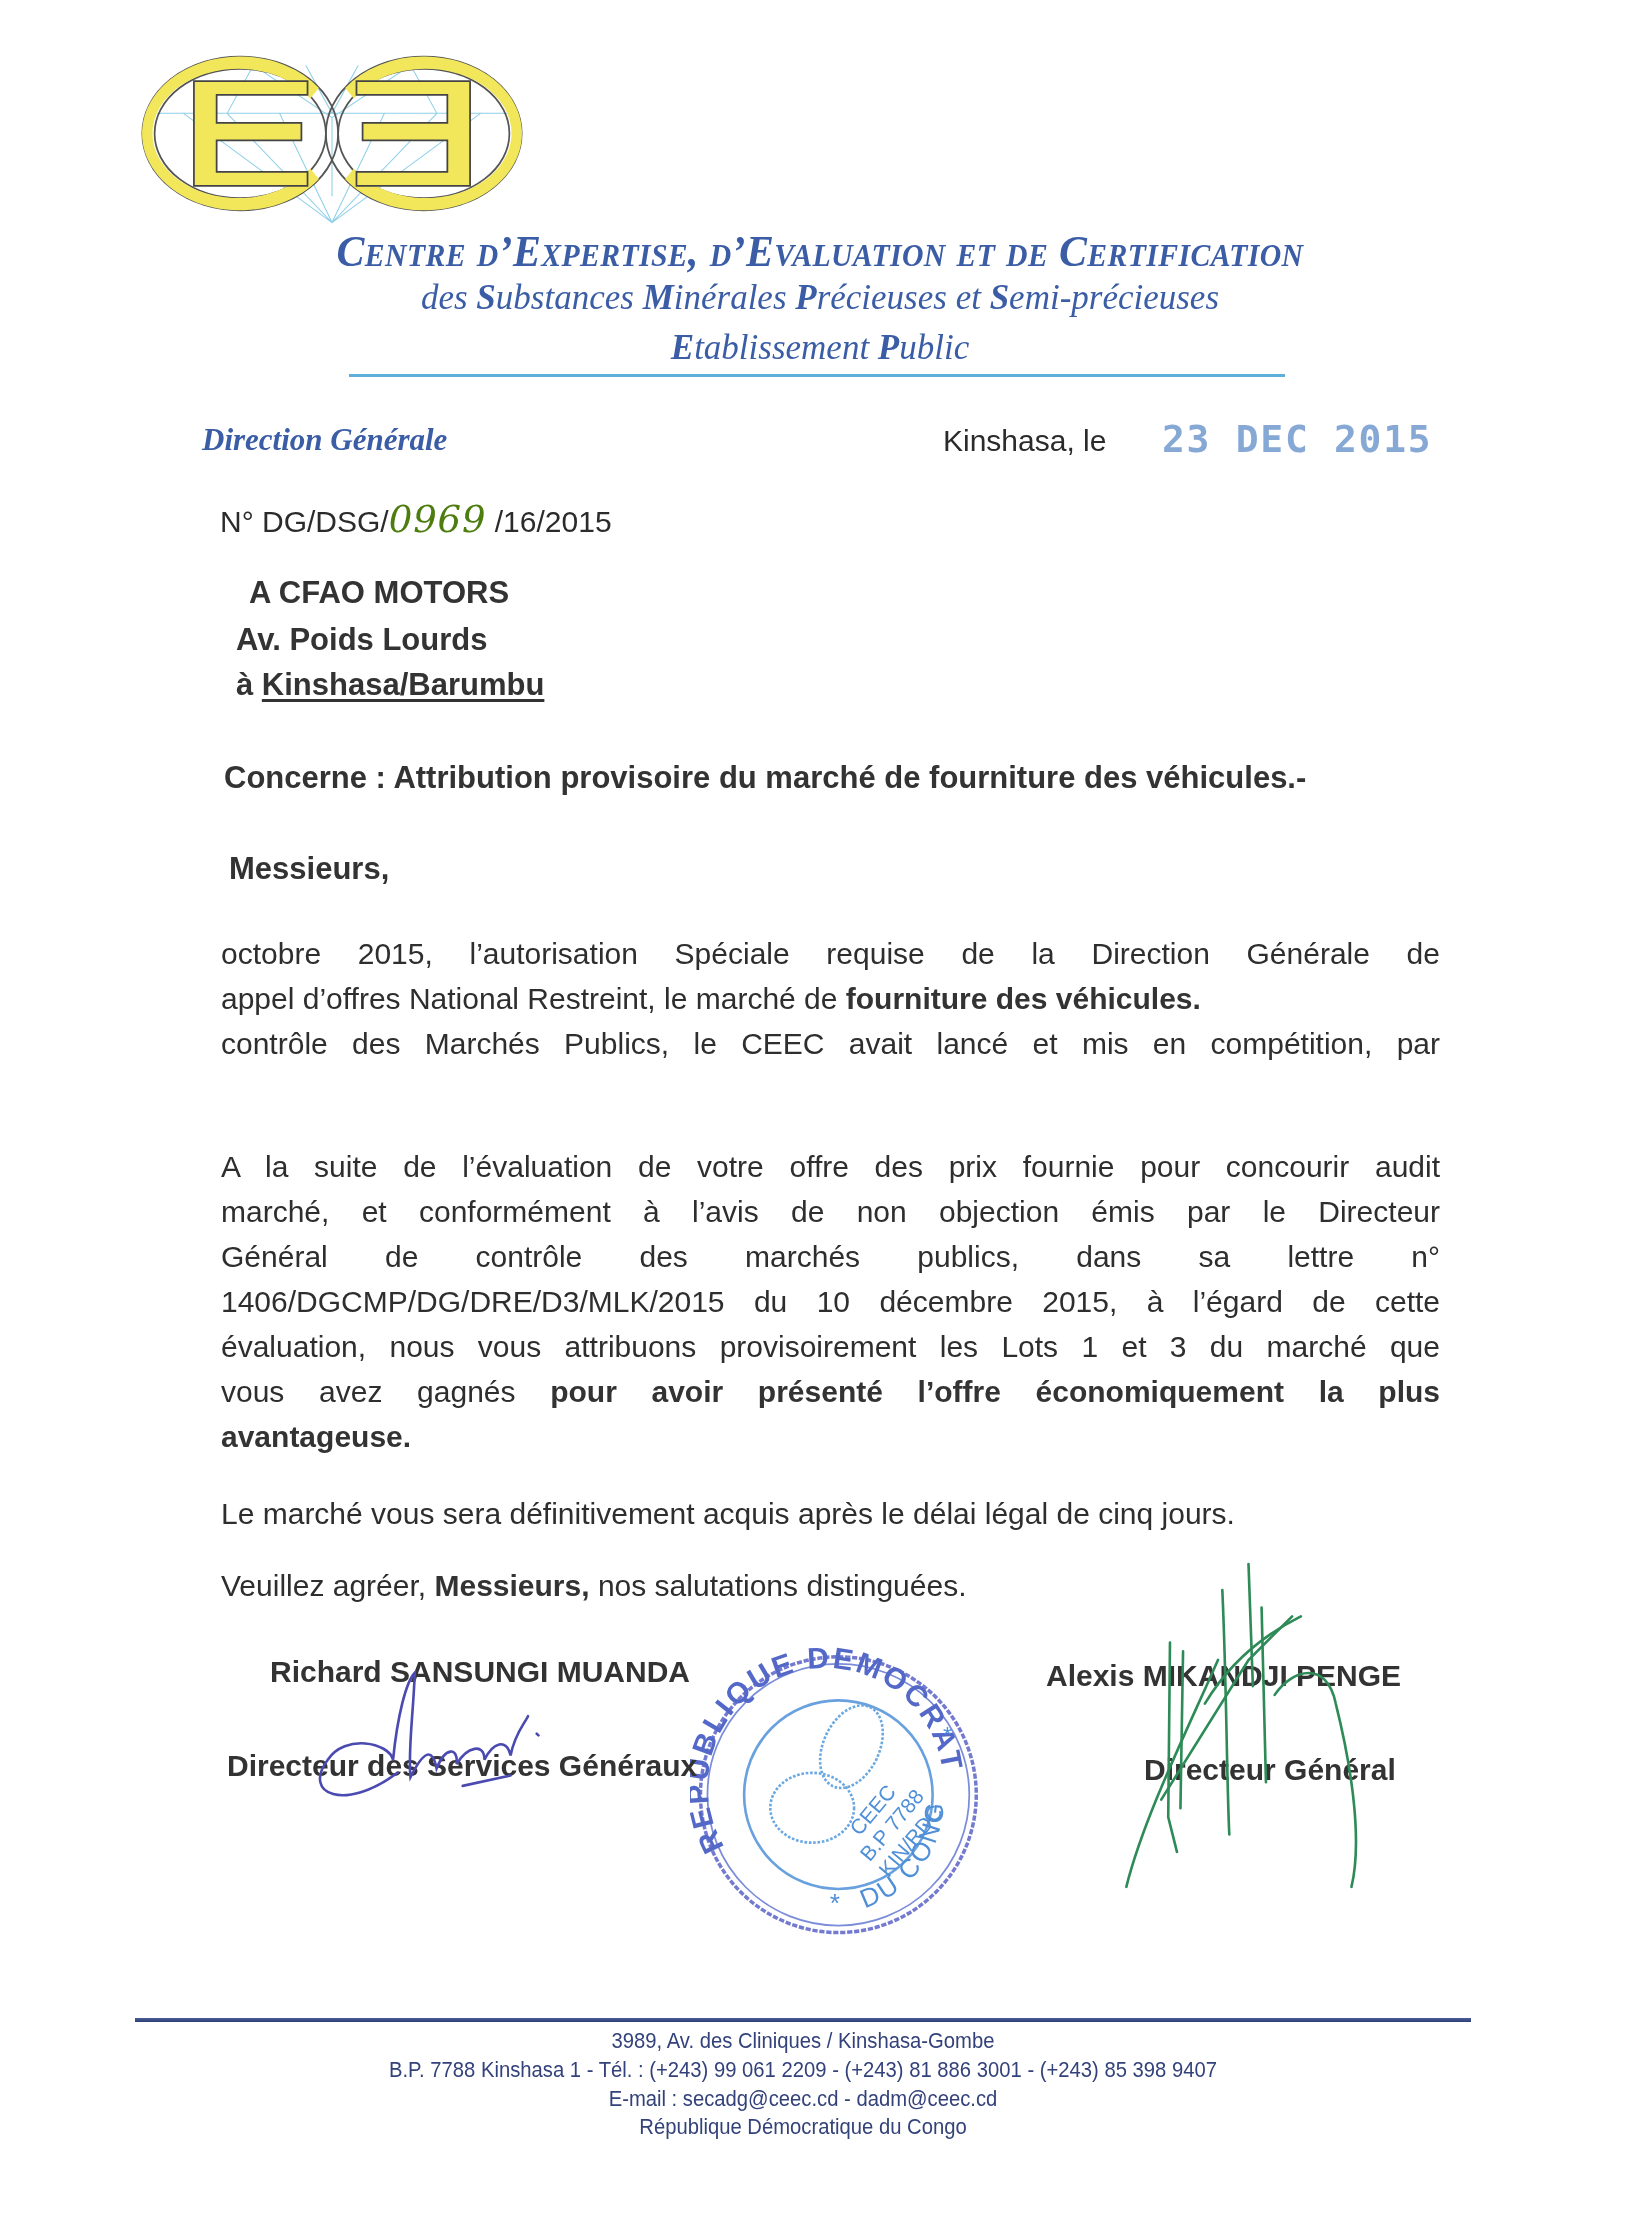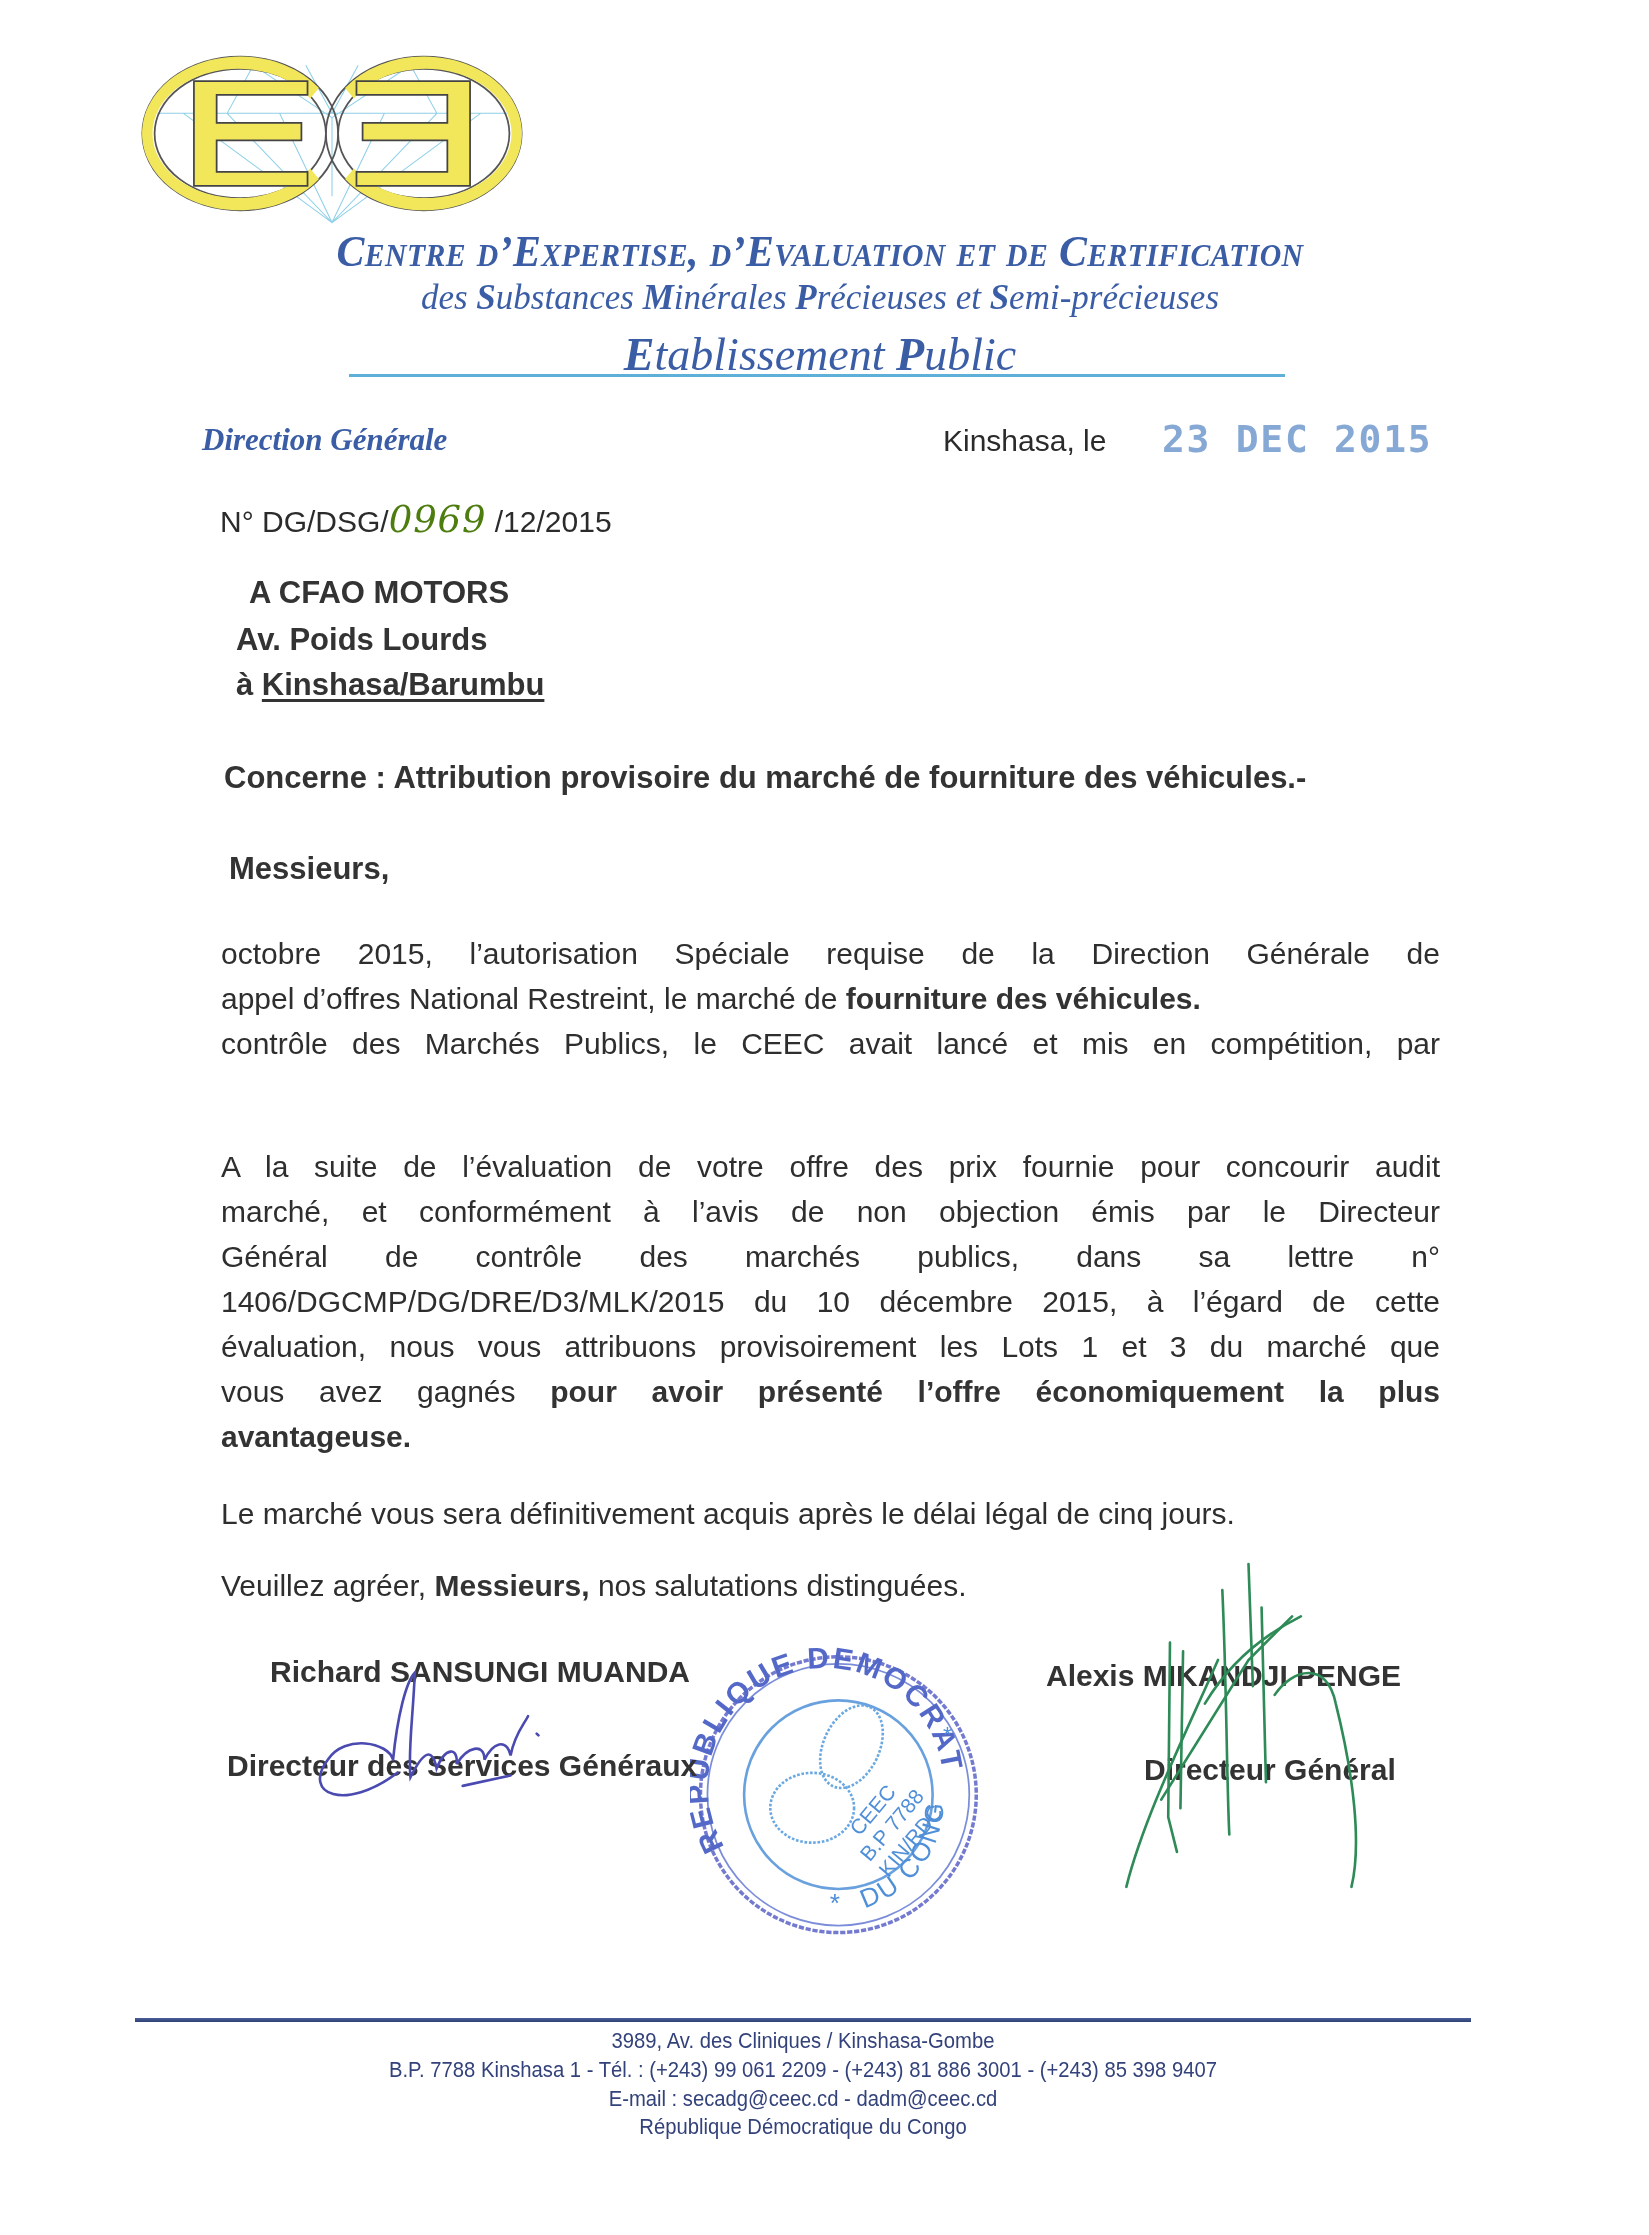--- a/index.html
+++ b/index.html
@@ -10,21 +10,21 @@
     color: #2b2b2b;
   }
   .abs { position: absolute; }
   
   #logo { left: 131px; top: 39px; width: 402px; height: 188px; }
   
   .lh { font-family: "Liberation Serif", "DejaVu Serif", serif; font-style: italic; font-weight: bold; color: #3a5da6; white-space: nowrap; }
   #lh-title { left: 206px; top: 225px; width: 1228px; text-align: center; font-size: 45px; font-variant: small-caps; letter-spacing: 0.4px; transform: scaleX(0.93); transform-origin: center; }
   #lh-sub { left: 206px; top: 278px; width: 1228px; text-align: center; font-size: 35px; font-weight: normal; }
   #lh-sub b, #lh-est b { font-weight: bold; }
-  #lh-est { left: 206px; top: 328px; width: 1228px; text-align: center; font-size: 46px; font-weight: normal; }
+  #lh-est { left: 206px; top: 328px; width: 1228px; text-align: center; font-size: 35px; font-weight: normal; }
   #lh-rule { left: 349px; top: 374px; width: 936px; height: 2.6px; background: #5fb0d8; }
 
   #dir-gen { left: 202px; top: 422px; font-family: "Liberation Serif", serif; font-style: italic; font-weight: bold; font-size: 31px; color: #3a5da6; }
   #place { left: 943px; top: 424px; font-size: 30px; color: #2b2b2b; }
   #date-stamp { left: 1162px; top: 417px; font-family: "DejaVu Sans Mono", monospace; font-size: 38px; font-weight: bold; color: #7a9fd0; letter-spacing: 1.7px; opacity: 0.9; }
 
   #ref { left: 220px; top: 498px; font-size: 30px; color: #2b2b2b; }
   #ref .hand { font-family: "DejaVu Serif", serif; font-style: italic; color: #4d7c0f; font-size: 37px; letter-spacing: 0.9px; }
 
   .addr { left: 236px; font-size: 31px; font-weight: bold; color: #333; }
@@ -80,21 +80,21 @@
 </svg>
 
 <div id="lh-title" class="abs lh">Centre d’Expertise, d’Evaluation et de Certification</div>
 <div id="lh-sub" class="abs lh"><span>des </span><b>S</b><span>ubstances </span><b>M</b><span>inérales </span><b>P</b><span>récieuses et </span><b>S</b><span>emi-précieuses</span></div>
 <div id="lh-est" class="abs lh"><b>E</b><span>tablissement </span><b>P</b><span>ublic</span></div>
 <div id="lh-rule" class="abs"></div>
 
 <div id="dir-gen" class="abs">Direction Générale</div>
 <div id="place" class="abs">Kinshasa, le</div>
 <div id="date-stamp" class="abs">23 DEC 2015</div>
-<div id="ref" class="abs"><span>N° DG/DSG/</span><span class="hand">0969</span><span> /12/2015</span></div>
+<div id="ref" class="abs"><span>N° DG/DSG/</span><span class="hand">0969</span><span> /16/2015</span></div>
 
 <div id="addr-1" class="abs addr">A CFAO MOTORS</div>
 <div id="addr-2" class="abs addr">Av. Poids Lourds</div>
 <div id="addr-3" class="abs addr"><span>à </span><u>Kinshasa/Barumbu</u></div>
 
 <div id="subject" class="abs">Concerne : Attribution provisoire du marché de fourniture des véhicules.-</div>
 <div id="salutation" class="abs">Messieurs,</div>
 
 <div id="para-1" class="abs para">
   <span class="ln">octobre 2015, l’autorisation Spéciale requise de la Direction Générale de</span>

